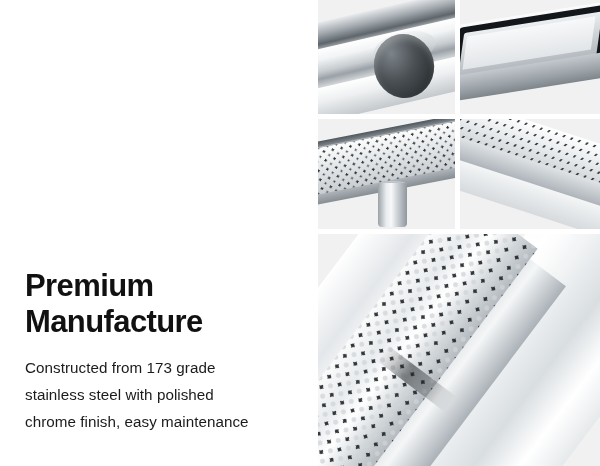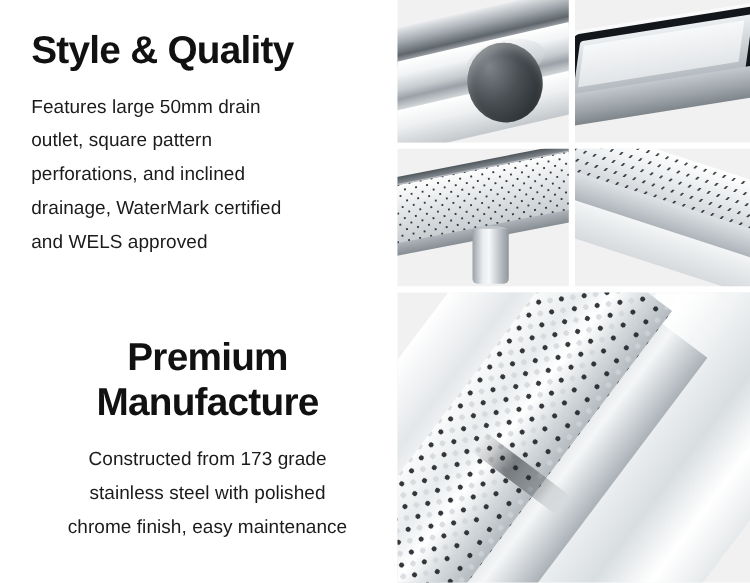--- a/index.html
+++ b/index.html
@@ -12,21 +12,21 @@
   }
   .page{position:relative;width:600px;height:466px;background:#fff;}
 
   
   .copy-col{
     position:absolute;left:0;top:0;width:312px;height:466px;
     background:#fff;
   }
   .block{position:absolute;left:25px;width:282px;}
   .block-style{top:22px;}
-  .block-premium{top:268px;text-align:center;}
+  .block-premium{top:268px;}
 
   .headline{
     font-family:"Liberation Sans", sans-serif;
     font-weight:bold;
     font-size:31px;
     line-height:36px;
     letter-spacing:-0.6px;
     color:#111111;
     margin:0 0 14px 0;
     white-space:pre-line;
@@ -234,28 +234,20 @@
     opacity:.55;
   }
 </style>
 </head>
 <body>
 
 <div class="page">
 
   <div class="copy-col">
 
-    <div class="block block-style">
-      <h1 class="headline">Style &amp; Quality</h1>
-      <p class="body-text">Features large 50mm drain
-outlet, square pattern
-perforations, and inclined
-drainage, WaterMark certified
-and WELS approved</p>
-    </div>
 
     <div class="block block-premium">
       <h1 class="headline">Premium
 Manufacture</h1>
       <p class="body-text">Constructed from 173 grade
 stainless steel with polished
 chrome finish, easy maintenance</p>
     </div>
 
   </div>

